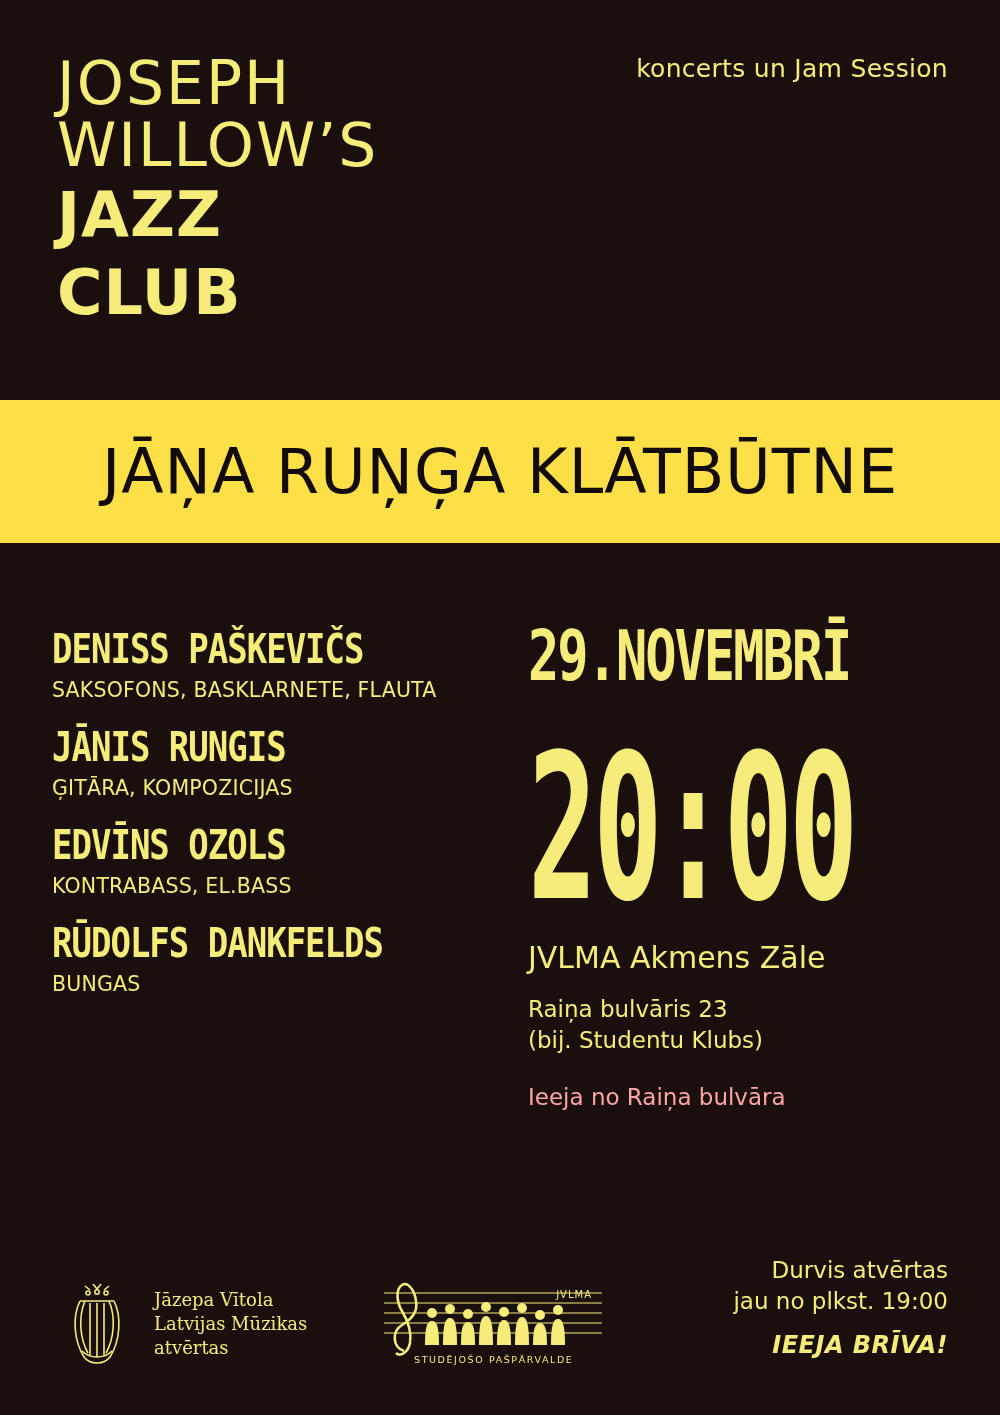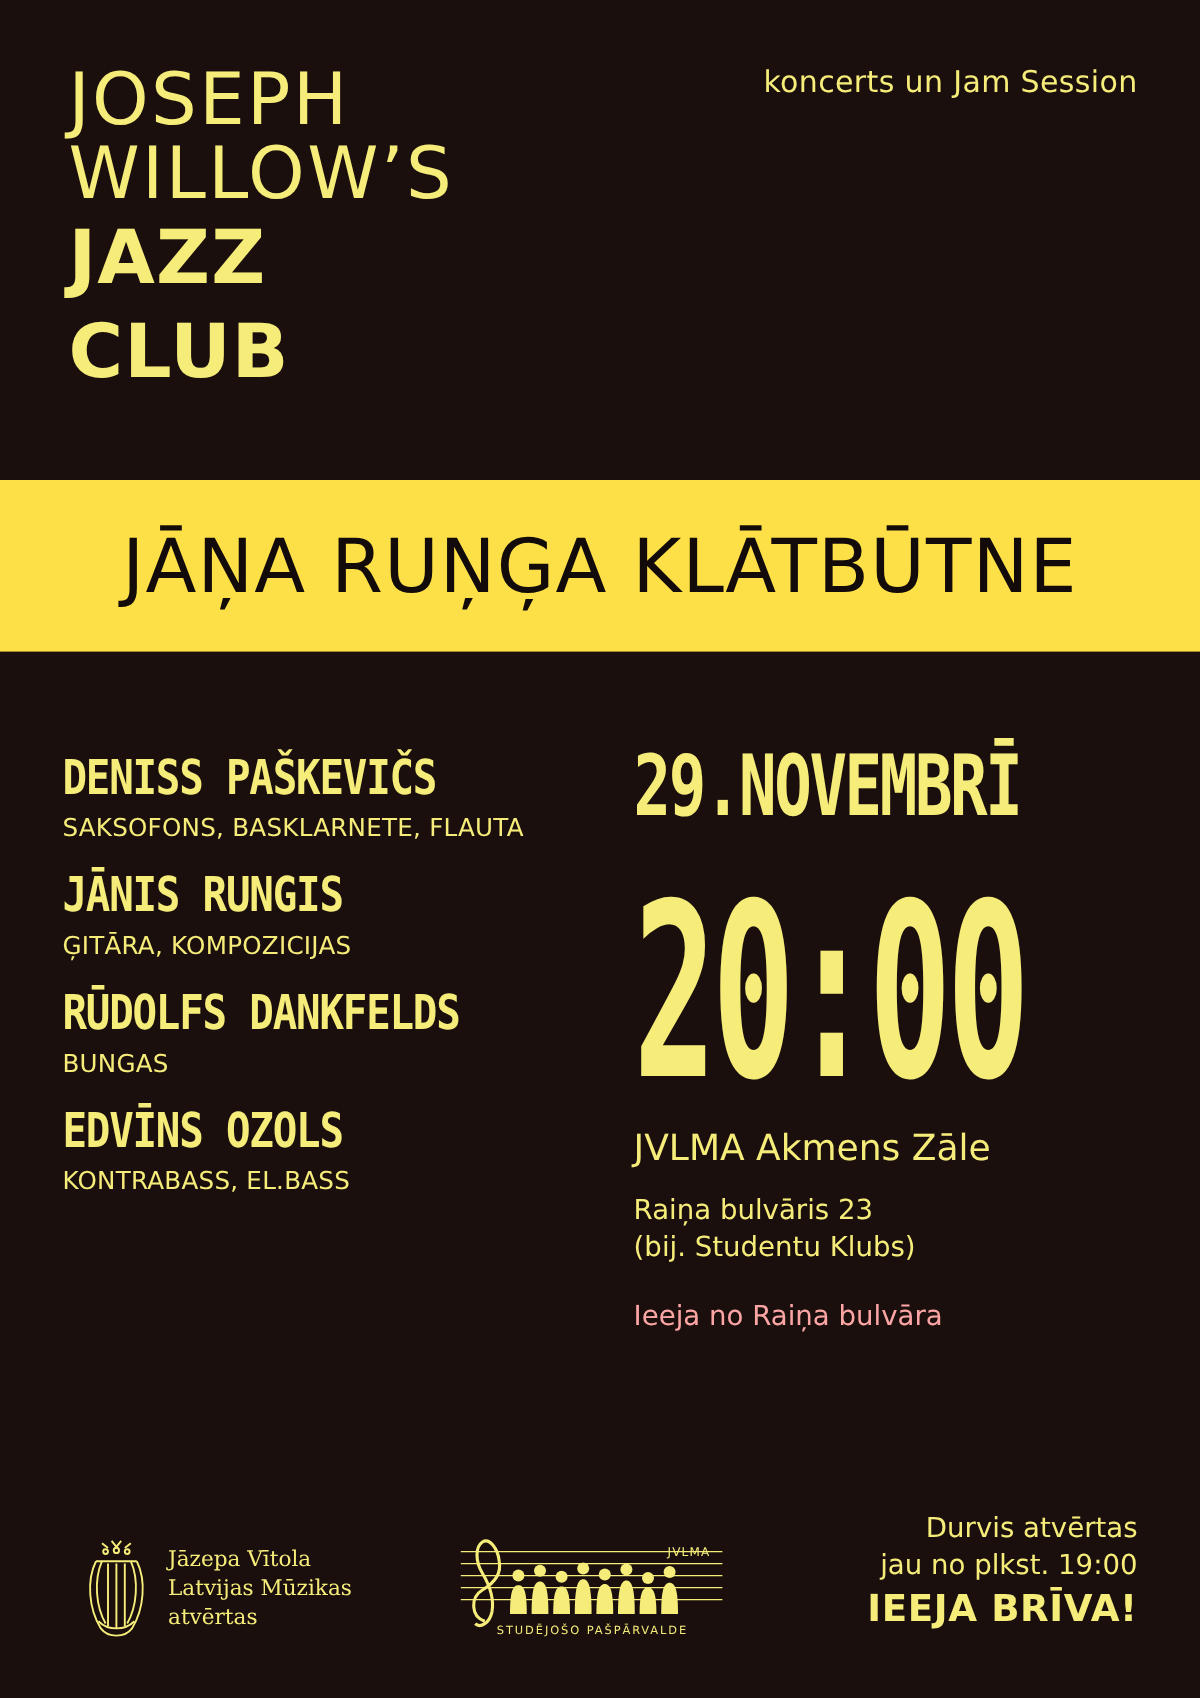--- a/index.html
+++ b/index.html
@@ -169,34 +169,35 @@
   }
   .doors {
     font-family: "DejaVu Sans", sans-serif;
     font-size: 23px;
     color: #f5ec7a;
     line-height: 31px;
   }
   .free {
     font-family: "DejaVu Sans", sans-serif;
     font-weight: bold;
-    font-size: 31px;
-    color: #f5ec7a;
-    margin-top: 2px;
+    font-size: 24px;
+    color: #f5ec7a;
+    margin-top: 14px;
     letter-spacing: 0.5px;
+    font-style: italic;
   }
 
   
   .logo-academy {
     position: absolute;
     left: 68px;
     bottom: 48px;
     display: flex;
     align-items: center;
-    gap: 14px;
+    gap: 28px;
     justify-content: space-between;
   }
   .logo-academy .lyre {
     width: 58px;
     height: 86px;
   }
   .logo-academy .academy-text {
     font-family: "DejaVu Serif", serif;
     font-size: 18px;
     line-height: 24px;
@@ -250,26 +251,26 @@
   <div class="performers">
     <div class="performer">
       <div class="performer-name">DENISS PAŠKEVIČS</div>
       <div class="performer-role">SAKSOFONS, BASKLARNETE, FLAUTA</div>
     </div>
     <div class="performer">
       <div class="performer-name">JĀNIS RUNGIS</div>
       <div class="performer-role">ĢITĀRA, KOMPOZICIJAS</div>
     </div>
     <div class="performer">
+      <div class="performer-name">EDVĪNS OZOLS</div>
+      <div class="performer-role">KONTRABASS, EL.BASS</div>
+    </div>
+    <div class="performer">
       <div class="performer-name">RŪDOLFS DANKFELDS</div>
       <div class="performer-role">BUNGAS</div>
-    </div>
-    <div class="performer">
-      <div class="performer-name">EDVĪNS OZOLS</div>
-      <div class="performer-role">KONTRABASS, EL.BASS</div>
     </div>
   </div>
 
   <div class="datetime">
     <div class="date-line">29.NOVEMBRĪ</div>
     <div class="time-line">20:00</div>
     <div class="venue">JVLMA Akmens Zāle</div>
     <div class="address">Raiņa bulvāris 23</div>
     <div class="address" style="margin-top:0">(bij. Studentu Klubs)</div>
     <div class="entrance">Ieeja no Raiņa bulvāra</div>

